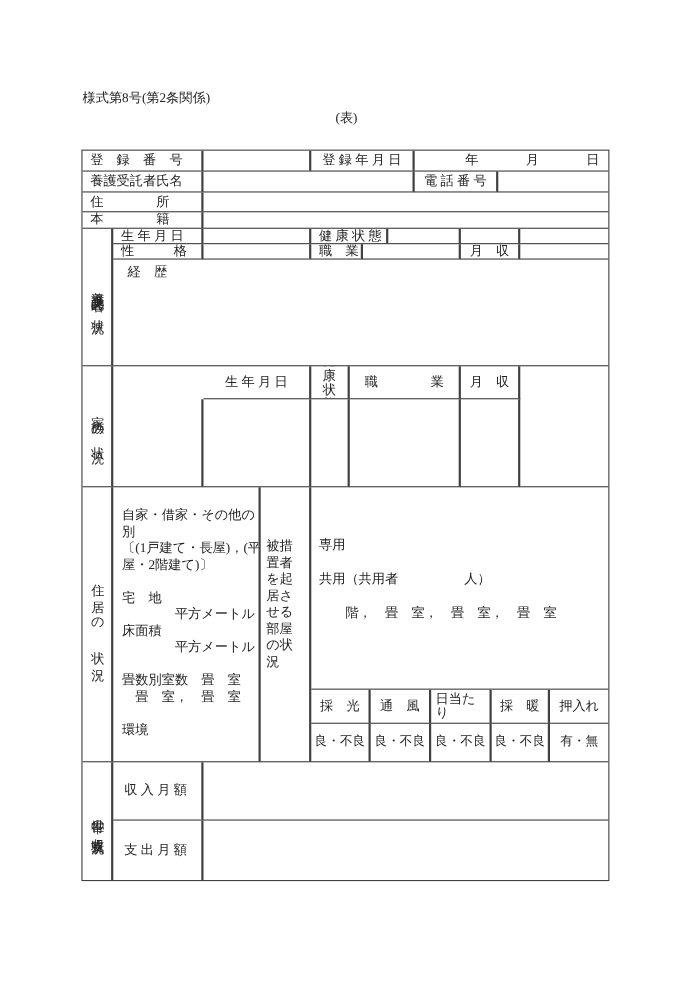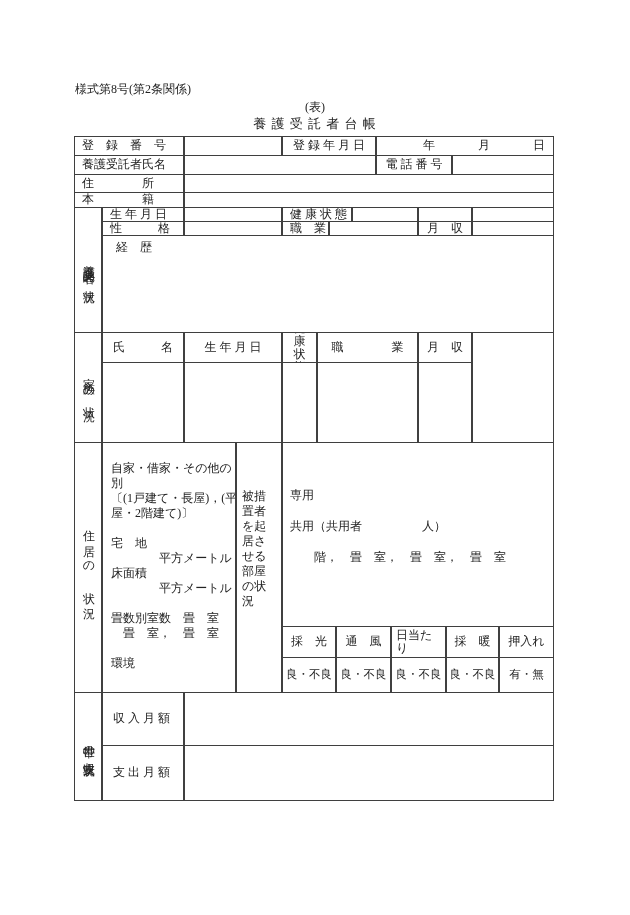--- a/index.html
+++ b/index.html
@@ -35,21 +35,20 @@
   .ls5{letter-spacing:5px;}
   .ls16{letter-spacing:16px;}
 </style>
 </head>
 <body>
 
 <div class="page">
 
   <div class="hdr" style="left:75px;top:81px;">様式第8号(第2条関係)</div>
   <div class="hdr centerline" style="top:99px;">(表)</div>
-  <div class="hdr centerline ttl" style="top:115px;">養 護 受 託 者 台 帳</div>
 
   <div class="table">
 
     <div class="cell br bb pl" style="left:0;top:0;width:110px;height:19px;">登　録　番　号</div>
     <div class="cell br bb" style="left:110px;top:0;width:98px;height:19px;"></div>
     <div class="cell br bb ctr" style="left:208px;top:0;width:94px;height:19px;">登 録 年 月 日</div>
     <div class="cell bb date" style="left:302px;top:0;width:176px;height:19px;">
       <span>年</span>
       <span>月</span>
       <span>日</span>
@@ -81,21 +80,20 @@
     <div class="cell br bb pl" style="left:208px;top:85px;width:47px;height:14px;">職　業</div>
     <div class="cell br bb" style="left:255px;top:85px;width:89px;height:14px;"></div>
     <div class="cell br bb ctr" style="left:344px;top:85px;width:54px;height:14px;">月　収</div>
     <div class="cell bb" style="left:398px;top:85px;width:80px;height:14px;"></div>
 
     <div class="cell bb careercell" style="left:28px;top:99px;width:450px;height:97px;">経　歴</div>
 
     <div class="cell br bb vwrap" style="left:0;top:196px;width:28px;height:110px;">
       <span class="v ls5">家族の状況</span>
     </div>
-    <div class="cell br bb ctr" style="left:28px;top:196px;width:82px;height:30px;">氏　　　名</div>
     <div class="cell br bb ctr" style="left:110px;top:196px;width:98px;height:30px;">生 年 月 日</div>
     <div class="cell br bb ctr healthwrap" style="left:208px;top:196px;width:35px;height:30px;">健康状態</div>
     <div class="cell br bb ctr" style="left:243px;top:196px;width:101px;height:30px;">職　　　　業</div>
     <div class="cell br bb ctr" style="left:344px;top:196px;width:54px;height:30px;">月　収</div>
 
     <div class="cell br bb" style="left:28px;top:226px;width:82px;height:80px;"></div>
     <div class="cell br bb" style="left:110px;top:226px;width:98px;height:80px;"></div>
     <div class="cell br bb" style="left:208px;top:226px;width:35px;height:80px;"></div>
     <div class="cell br bb" style="left:243px;top:226px;width:101px;height:80px;"></div>
     <div class="cell br bb" style="left:344px;top:226px;width:54px;height:80px;"></div>

